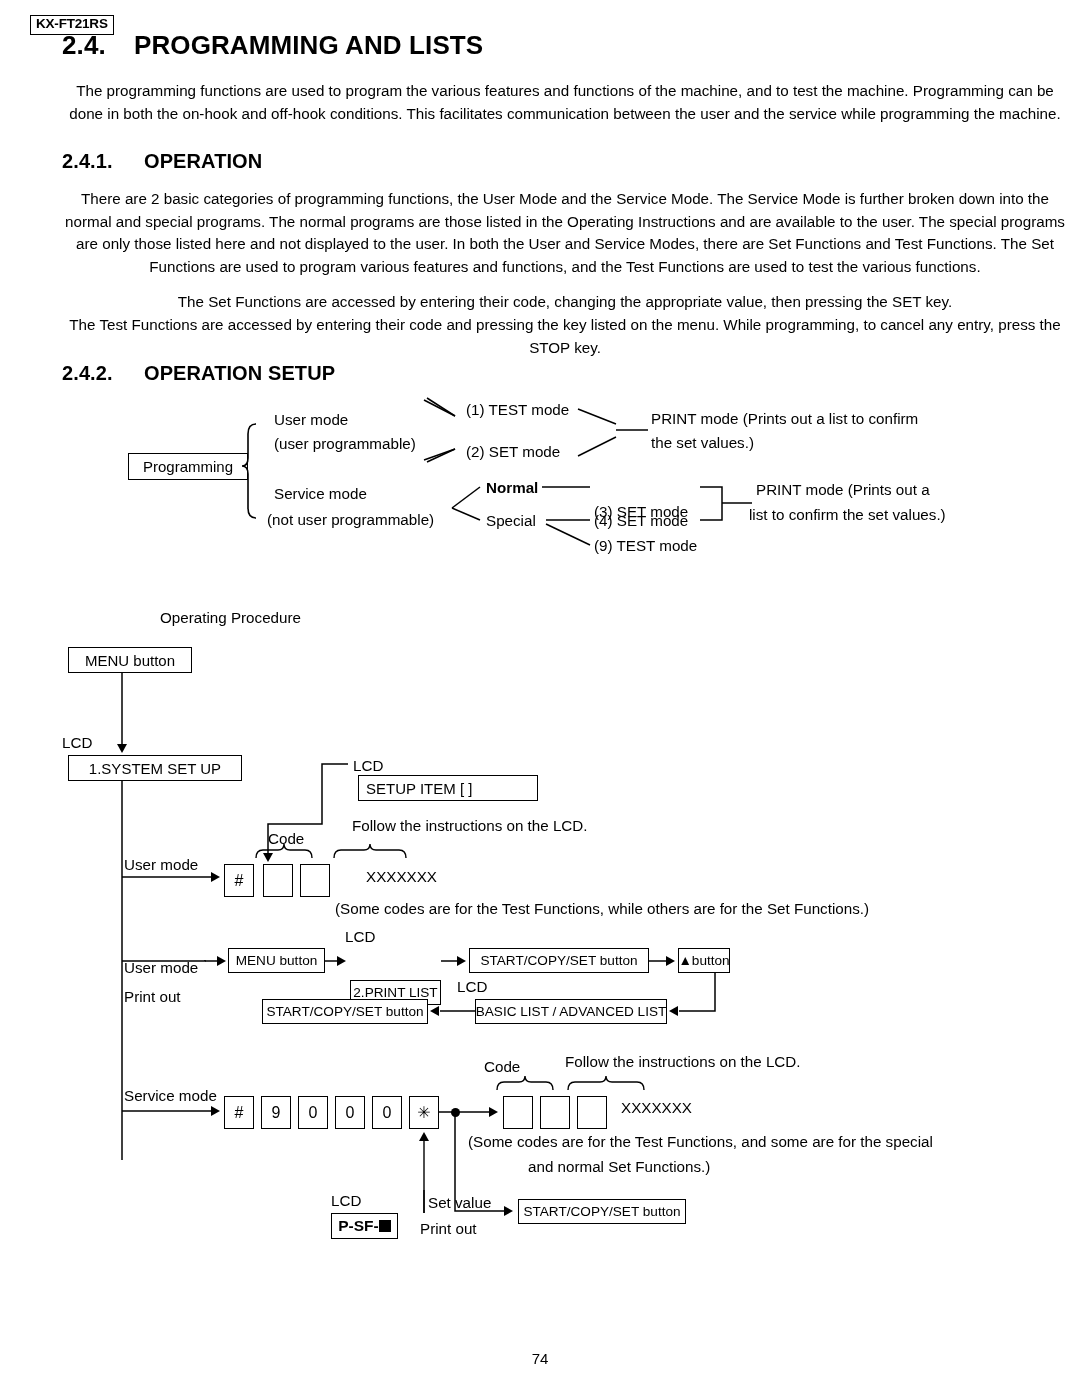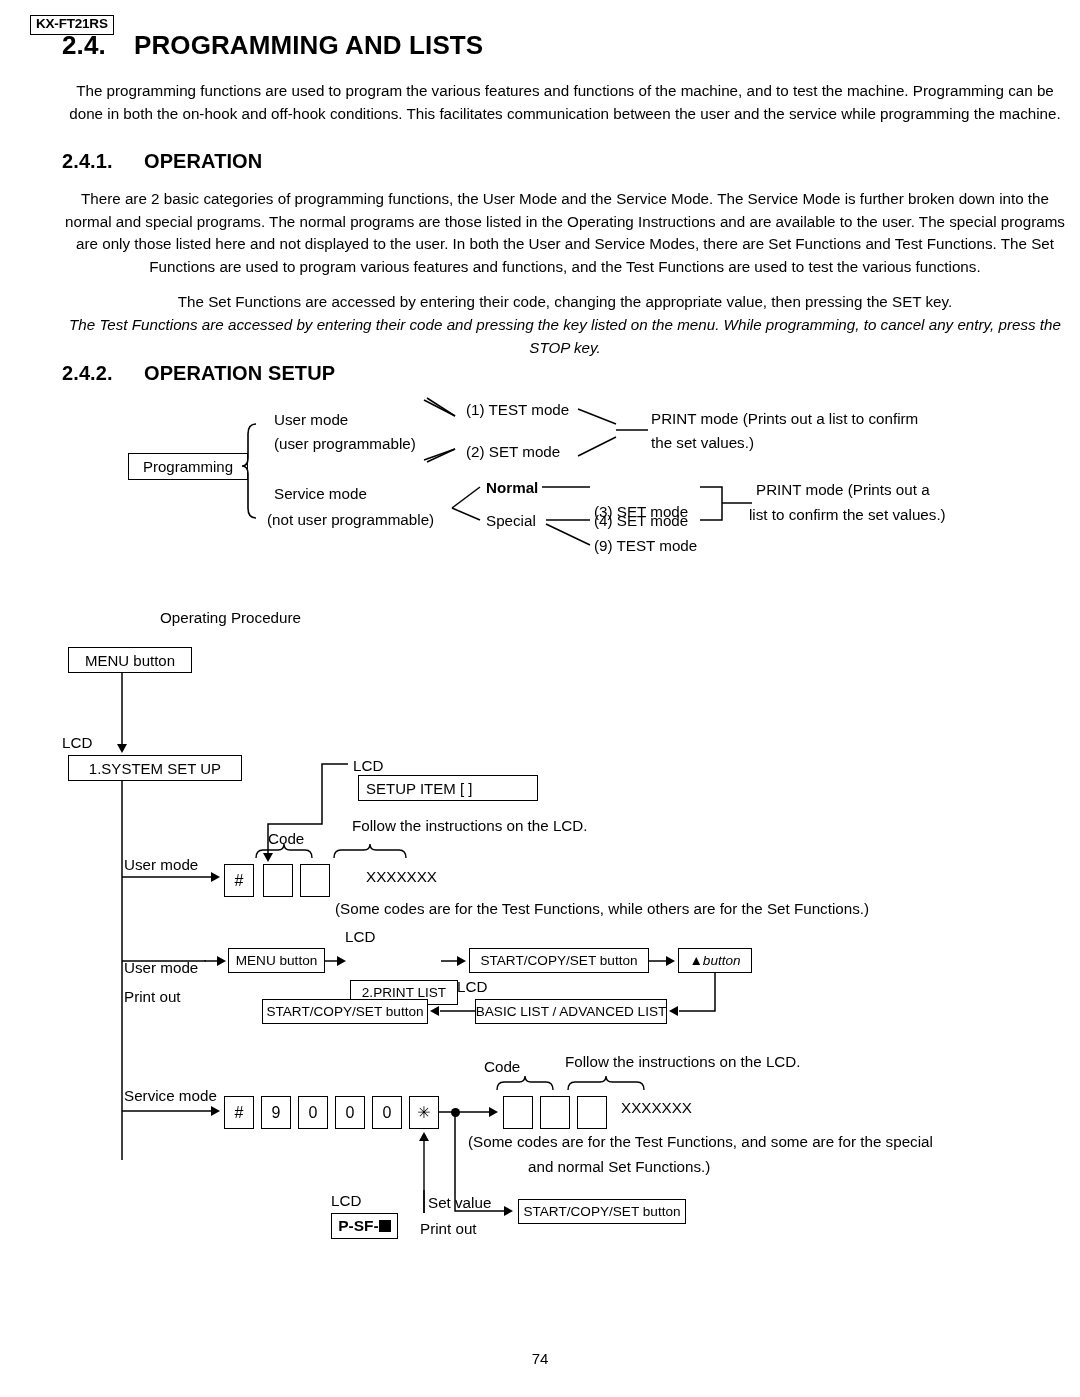--- a/index.html
+++ b/index.html
@@ -170,21 +170,21 @@
 </div>
 
 <div class="para" style="top:80px;">The programming functions are used to program the various features and functions of the machine, and to test the machine. Programming can be done in both the on-hook and off-hook conditions. This facilitates communication between the user and the service while programming the machine.</div>
 
 <div class="h2" style="left:62px; top:150px;">
   <span class="num">2.4.1.</span><span>OPERATION</span>
 </div>
 
 <div class="para" style="top:188px;">There are 2 basic categories of programming functions, the User Mode and the Service Mode. The Service Mode is further broken down into the normal and special programs. The normal programs are those listed in the Operating Instructions and are available to the user. The special programs are only those listed here and not displayed to the user. In both the User and Service Modes, there are Set Functions and Test Functions. The Set Functions are used to program various features and functions, and the Test Functions are used to test the various functions.</div>
 <div class="para" style="top:291px;">The Set Functions are accessed by entering their code, changing the appropriate value, then pressing the SET key.</div>
-<div class="para" style="top:314px;font-style:italic;">The Test Functions are accessed by entering their code and pressing the key listed on the menu. While programming, to cancel any entry, press the STOP key.</div>
+<div class="para" style="top:314px;">The Test Functions are accessed by entering their code and pressing the key listed on the menu. While programming, to cancel any entry, press the STOP key.</div>
 
 <div class="h2" style="left:62px; top:362px;">
   <span class="num">2.4.2.</span><span>OPERATION SETUP</span>
 </div>
 
 <div class="box" style="left:128px; top:453px; width:120px; height:27px;">
   <span>Programming</span>
 </div>
 
 <div class="t" style="left:274px; top:411px;">User mode</div>
@@ -239,29 +239,29 @@
 <div class="t" style="left:335px; top:900px;">(Some codes are for the Test Functions, while others are for the Set Functions.)</div>
 
 <div class="t" style="left:124px; top:959px;">User mode</div>
 <div class="t" style="left:124px; top:988px;">Print out</div>
 
 <div class="box" style="left:228px; top:948px; width:97px; height:25px; font-size:13.6px;">
   <span>MENU button</span>
 </div>
 
 <div class="t" style="left:345px; top:928px;">LCD</div>
-<div class="box" style="left:350px; top:980px; width:108px; height:25px; font-size:13.6px;">
+<div class="box" style="left:350px; top:980px; width:91px; height:25px; font-size:13.6px;">
   <span>2.PRINT LIST</span>
 </div>
 
 <div class="box" style="left:469px; top:948px; width:180px; height:25px; font-size:13.6px;">
   <span>START/COPY/SET button</span>
 </div>
 
-<div class="box" style="left:678px; top:948px; width:74px; height:25px; font-size:13.6px;font-style:italic;">
+<div class="box" style="left:678px; top:948px; width:52px; height:25px; font-size:13.6px;">
   <span>▲button</span>
 </div>
 
 <div class="t" style="left:457px; top:978px;">LCD</div>
 <div class="box" style="left:475px; top:999px; width:192px; height:25px; font-size:13.6px;">
   <span>BASIC LIST / ADVANCED LIST</span>
 </div>
 
 <div class="box" style="left:262px; top:999px; width:166px; height:25px; font-size:13.6px;">
   <span>START/COPY/SET button</span>

